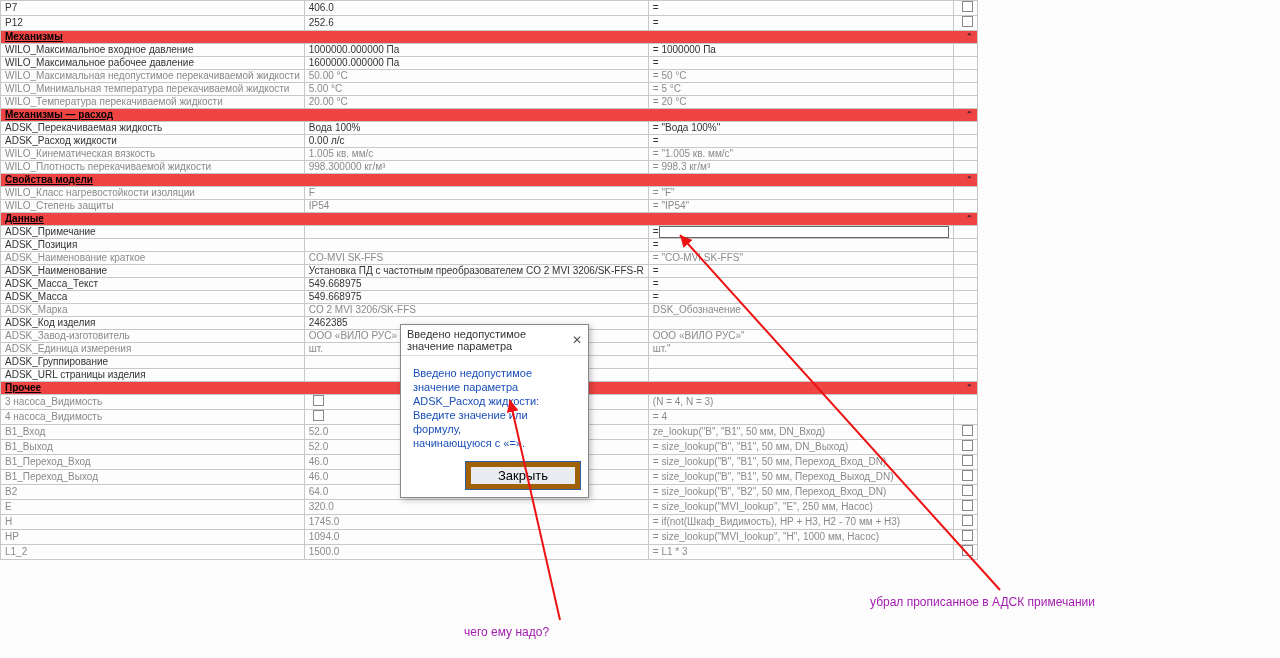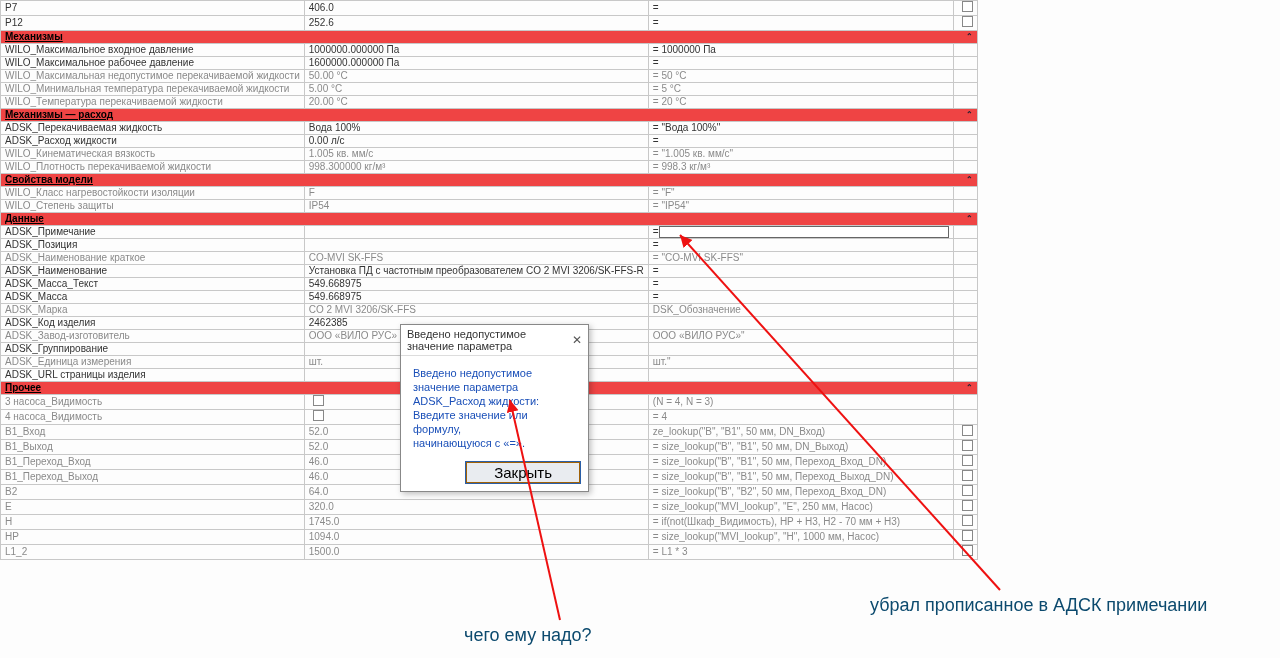--- a/index.html
+++ b/index.html
@@ -54,24 +54,24 @@
     font-size:11px;
     margin-top:24px;
   }
   .dlg-title {
     background:#fff; border-bottom:1px solid #ddd; padding:3px 6px; font-size:11px; display:flex; justify-content:space-between; align-items:center;
   }
   .dlg-title .x { font-size:12px; color:#555; cursor:default; }
   .dlg-body { padding:10px 12px 6px 12px; color:#1a4fb8; line-height:14px; }
   .dlg-btns { padding:6px 8px 8px; text-align:right; }
   .dlg-btns button {
-    font-size:15px; padding:1px 27px; background:#e9ecf0; border:1px solid #a16207; outline:1px solid #2a5fa8;
+    font-size:13px; padding:1px 27px; background:#e9ecf0; border:5px solid #a16207; outline:1px solid #2a5fa8;
   }
   
-  .ann { position:absolute; color:#0c4a6e; font-size:18px; }
+  .ann { position:absolute; color:#a21caf; font-size:12px; }
   .arrow { position:absolute; pointer-events:none; }
 </style>
 </head>
 <body>
 
 <table class="grid">
   <tbody id="tbody">
       <tr>
         <td class="col-name">P7</td>
         <td class="col-val">406.0</td>
@@ -210,29 +210,29 @@
         <td class="col-form"></td>
         <td class="col-chk"></td>
       </tr>
       <tr>
         <td class="col-name dim">ADSK_Завод-изготовитель</td>
         <td class="col-val dim">ООО «ВИЛО РУС»</td>
         <td class="col-form dim">ООО «ВИЛО РУС»"</td>
         <td class="col-chk"></td>
       </tr>
       <tr>
+        <td class="col-name dim">ADSK_Единица измерения</td>
+        <td class="col-val dim">шт.</td>
+        <td class="col-form dim">шт."</td>
+        <td class="col-chk"></td>
+      </tr>
+      <tr>
         <td class="col-name">ADSK_Группирование</td>
         <td class="col-val"></td>
         <td class="col-form"></td>
-        <td class="col-chk"></td>
-      </tr>
-      <tr>
-        <td class="col-name dim">ADSK_Единица измерения</td>
-        <td class="col-val dim">шт.</td>
-        <td class="col-form dim">шт."</td>
         <td class="col-chk"></td>
       </tr>
       <tr>
         <td class="col-name">ADSK_URL страницы изделия</td>
         <td class="col-val"></td>
         <td class="col-form"></td>
         <td class="col-chk"></td>
       </tr>
       <tr class="cat-row">
         <td colspan="4">Прочее<span class="chev">⌃</span></td>

